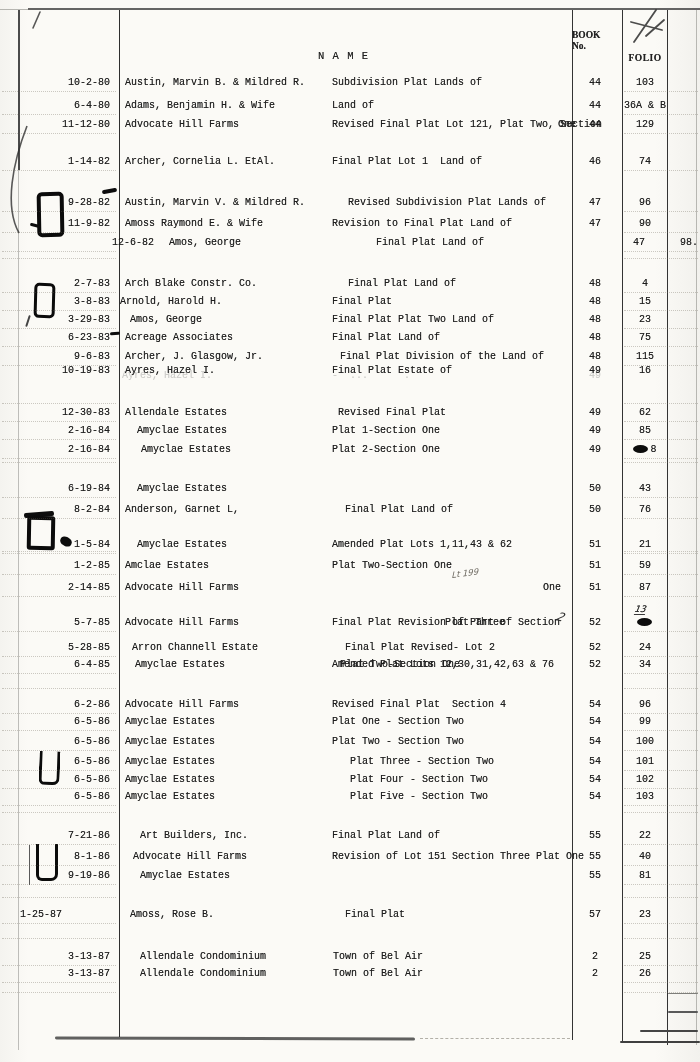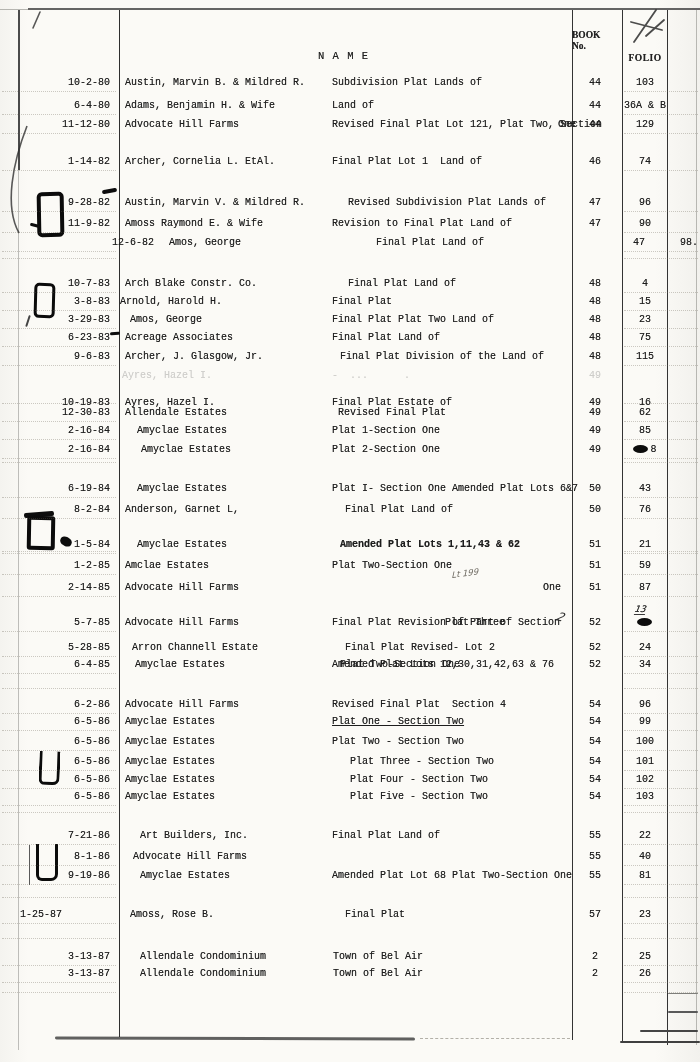--- a/index.html
+++ b/index.html
@@ -115,21 +115,21 @@
   </div>
       <div class="row" style="top: 236px; margin-left: 44px;">
     <span class="c-date">12-6-82</span>
     <span class="c-name">Amos, George</span>
     <span class="c-desc" style="left: 332px;">Final Plat Land of</span>
 
     <span class="c-book">47</span>
     <span class="c-folio"><span style="position: static;">98.</span></span>
   </div>
       <div class="row" style="top: 277px;">
-    <span class="c-date">10-7-83</span>
+    <span class="c-date">2-7-83</span>
     <span class="c-name">Arch Blake Constr. Co.</span>
     <span class="c-desc" style="left: 348px;">Final Plat Land of</span>
 
     <span class="c-book">48</span>
     <span class="c-folio"><span style="position: static;">4</span></span>
   </div>
       <div class="row" style="top: 295px;">
     <span class="c-date">3-8-83</span>
     <span class="c-name" style="left: 120px;">Arnold, Harold H.</span>
     <span class="c-desc" style="left: 332px;">Final Plat</span>
@@ -162,21 +162,21 @@
     <span class="c-folio"><span style="position: static;">115</span></span>
   </div>
       <div class="row ghost" style="top: 369px;">
     <span class="c-date"></span>
     <span class="c-name" style="left: 122px;">Ayres, Hazel I.</span>
     <span class="c-desc" style="left: 332px;">-  ...      .</span>
 
     <span class="c-book">49</span>
     <span class="c-folio"></span>
   </div>
-      <div class="row" style="top: 396px;">
+      <div class="row" style="top: 364px;">
     <span class="c-date">10-19-83</span>
     <span class="c-name">Ayres, Hazel I.</span>
     <span class="c-desc" style="left: 332px;">Final Plat Estate of</span>
 
     <span class="c-book">49</span>
     <span class="c-folio"><span style="position: static;">16</span></span>
   </div>
       <div class="row" style="top: 406px;">
     <span class="c-date">12-30-83</span>
     <span class="c-name">Allendale Estates</span>
@@ -197,37 +197,36 @@
     <span class="c-date">2-16-84</span>
     <span class="c-name" style="left: 141px;">Amyclae Estates</span>
     <span class="c-desc" style="left: 332px;">Plat 2-Section One</span>
 
     <span class="c-book">49</span>
     <span class="c-folio"><i class="blot"></i><span style="position: static;">8</span></span>
   </div>
       <div class="row" style="top: 482px;">
     <span class="c-date">6-19-84</span>
     <span class="c-name" style="left: 137px;">Amyclae Estates</span>
-    <span class="c-desc" style="left: 332px;">Plat I- Section One Amended Plat Lots 6&amp;7</span>
 
     <span class="c-book">50</span>
     <span class="c-folio"><span style="position: static;">43</span></span>
   </div>
       <div class="row" style="top: 503px;">
     <span class="c-date">8-2-84</span>
     <span class="c-name">Anderson, Garnet L,</span>
     <span class="c-desc" style="left: 345px;">Final Plat Land of</span>
 
     <span class="c-book">50</span>
     <span class="c-folio"><span style="position: static;">76</span></span>
   </div>
       <div class="row" style="top: 538px;">
     <span class="c-date">1-5-84</span>
     <span class="c-name" style="left: 137px;">Amyclae Estates</span>
-    <span class="c-desc" style="left: 340px; font-weight: bold;">Amended Plat Lots 1,11,43 &amp; 62</span>
+    <span class="c-desc" style="left: 332px;">Amended Plat Lots 1,11,43 &amp; 62</span>
 
     <span class="c-book">51</span>
     <span class="c-folio"><span style="position: static;">21</span></span>
   </div>
       <div class="row" style="top: 559px;">
     <span class="c-date">1-2-85</span>
     <span class="c-name">Amclae Estates</span>
     <span class="c-desc" style="left: 332px;">Plat Two-Section One</span>
 
     <span class="c-book">51</span>
@@ -268,21 +267,21 @@
     <span class="c-date">6-2-86</span>
     <span class="c-name">Advocate Hill Farms</span>
     <span class="c-desc" style="left: 332px;">Revised Final Plat  Section 4</span>
 
     <span class="c-book">54</span>
     <span class="c-folio"><span style="position: static;">96</span></span>
   </div>
       <div class="row" style="top: 715px;">
     <span class="c-date">6-5-86</span>
     <span class="c-name">Amyclae Estates</span>
-    <span class="c-desc" style="left: 332px; text-decoration: underline;">Plat One - Section Two</span>
+    <span class="c-desc" style="left: 332px;">Plat One - Section Two</span>
 
     <span class="c-book">54</span>
     <span class="c-folio"><span style="position: static;">99</span></span>
   </div>
       <div class="row" style="top: 735px;">
     <span class="c-date">6-5-86</span>
     <span class="c-name">Amyclae Estates</span>
     <span class="c-desc" style="left: 332px;">Plat Two - Section Two</span>
 
     <span class="c-book">54</span>
@@ -316,28 +315,28 @@
     <span class="c-date">7-21-86</span>
     <span class="c-name" style="left: 140px;">Art Builders, Inc.</span>
     <span class="c-desc" style="left: 332px;">Final Plat Land of</span>
 
     <span class="c-book">55</span>
     <span class="c-folio"><span style="position: static;">22</span></span>
   </div>
       <div class="row" style="top: 850px; text-decoration: underline;">
     <span class="c-date">8-1-86</span>
     <span class="c-name" style="left: 133px;">Advocate Hill Farms</span>
+    <span class="c-desc" style="left: 332px;">Revision of Lot 151 Section Three Plat One</span>
 
     <span class="c-book">55</span>
     <span class="c-folio"><span style="position: static;">40</span></span>
   </div>
       <div class="row" style="top: 869px;">
     <span class="c-date">9-19-86</span>
     <span class="c-name" style="left: 140px;">Amyclae Estates</span>
-    <span class="c-desc" style="left: 332px;">Amended Plat Lot 68 Plat Two-Section One</span>
 
     <span class="c-book">55</span>
     <span class="c-folio"><span style="position: static;">81</span></span>
   </div>
       <div class="row" style="top: 908px;">
     <span class="c-date left">1-25-87</span>
     <span class="c-name" style="left: 130px;">Amoss, Rose B.</span>
     <span class="c-desc" style="left: 345px;">Final Plat</span>
 
     <span class="c-book">57</span>

